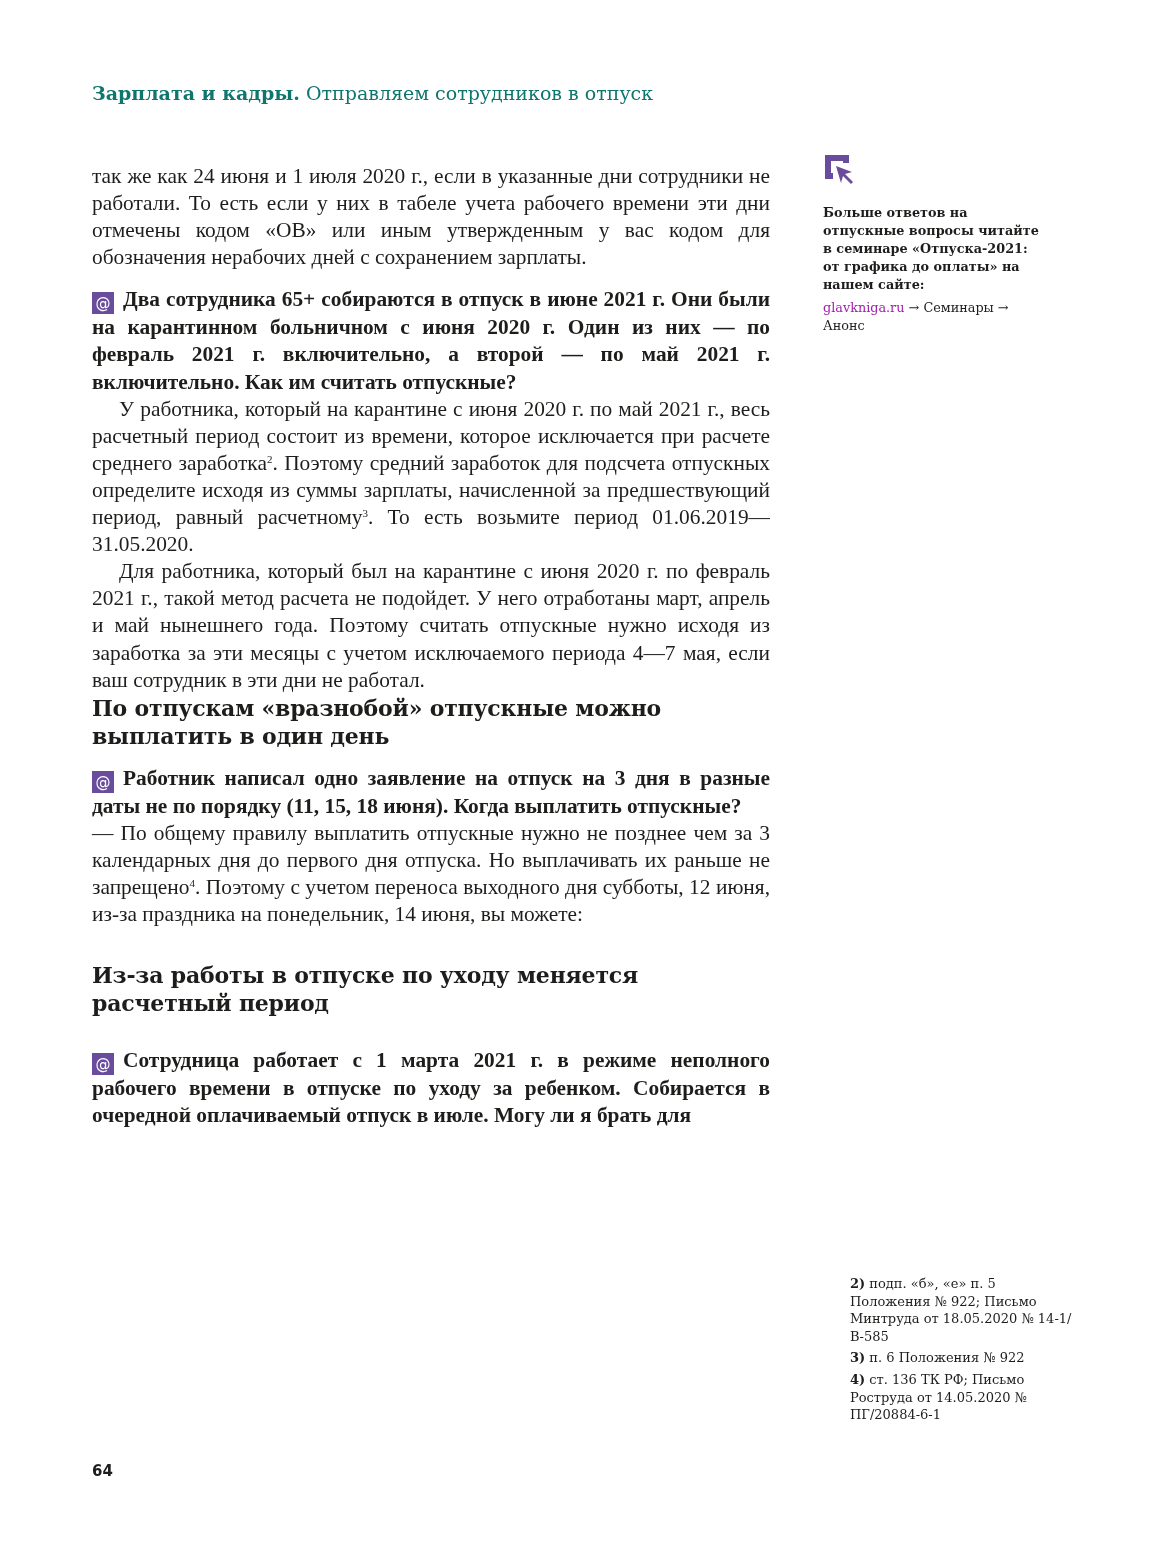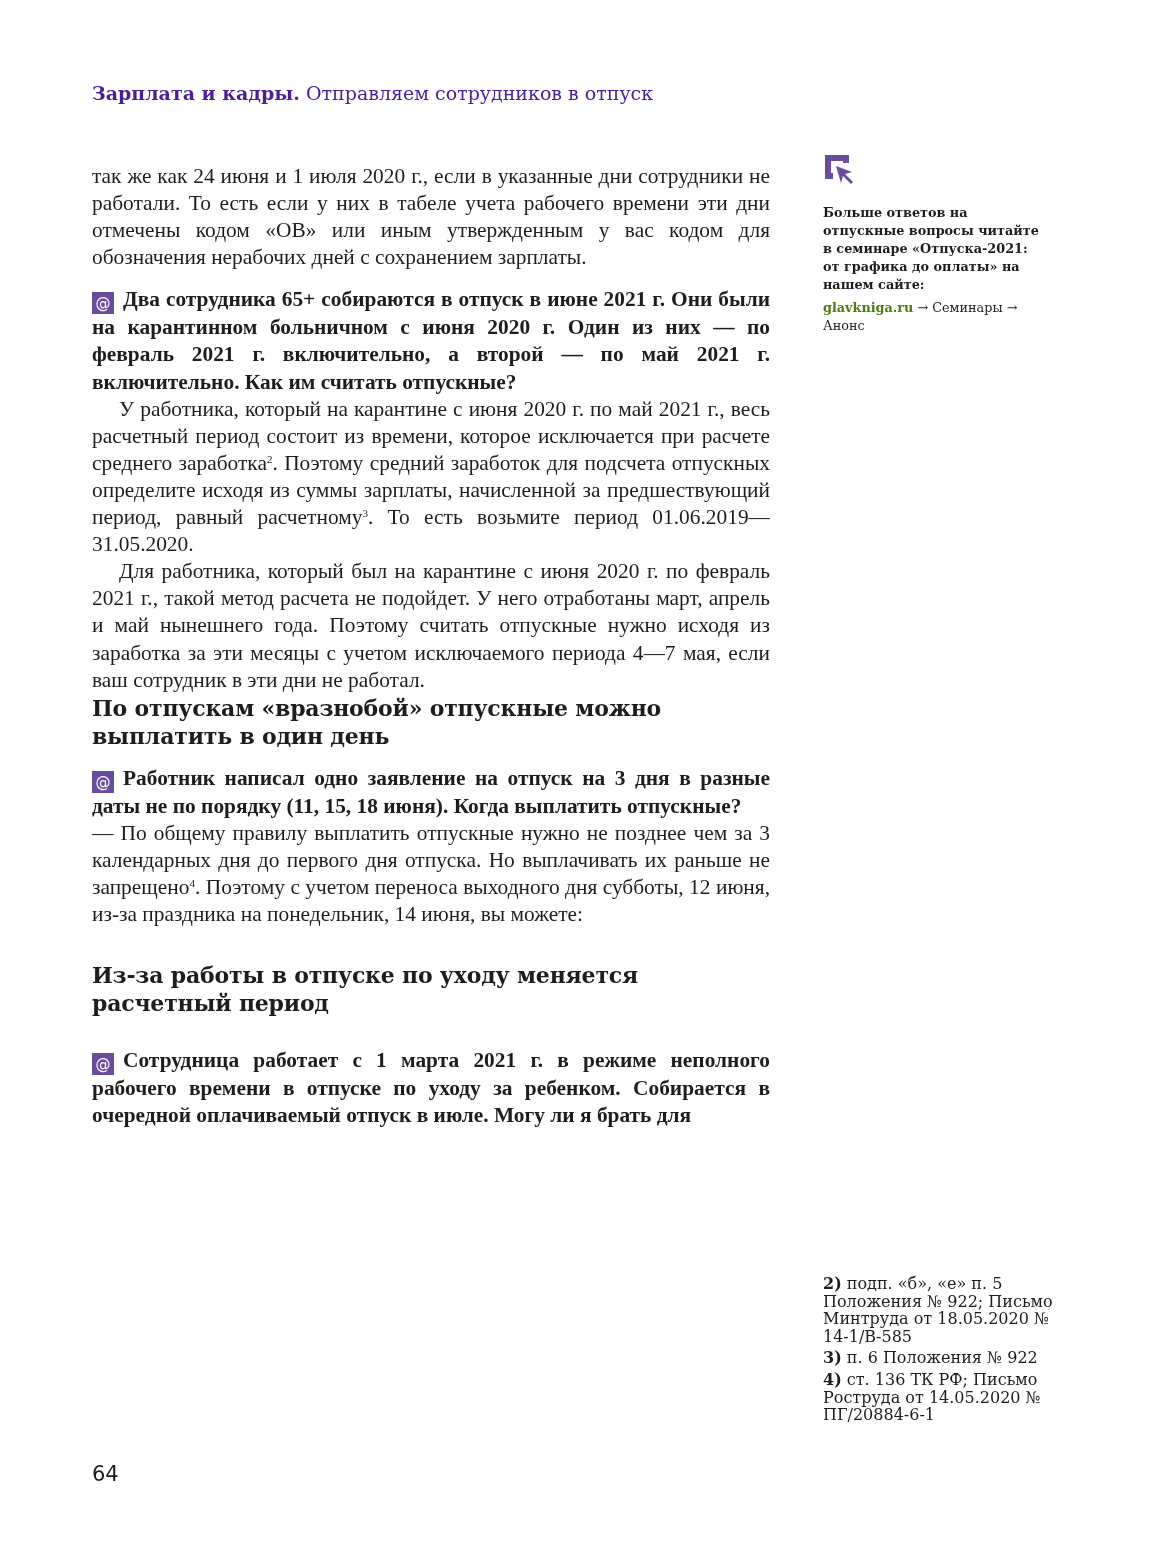--- a/index.html
+++ b/index.html
@@ -1,36 +1,36 @@
 <!DOCTYPE html>
 <html><head>
 <meta charset="utf-8">
 <style>
   html, body { margin:0; padding:0; background:#ffffff; }
   body { width:1163px; height:1559px; position:relative; overflow:hidden; color:#1d1d1b; }
-  .running-head { position:absolute; left:92px; top:82px; font-family:"DejaVu Serif", serif; font-size:19px; color:#4c1d95; white-space:nowrap; }
+  .running-head { position:absolute; left:92px; top:82px; font-family:"DejaVu Serif", serif; font-size:19px; color:#0f766e; white-space:nowrap; }
   .running-head .sec { font-weight:bold; }
   .main { position:absolute; left:92px; top:163px; width:678px; font-family:"Liberation Serif", serif; font-size:21.4px; line-height:27.1px; text-align:justify; }
   .main p { margin:0; }
   .indent { text-indent:27px; }
   .h2 { font-family:"DejaVu Serif", serif; font-weight:bold; font-size:22px; line-height:28px; text-align:left; margin:0; letter-spacing:-0.2px; }
   .q { font-weight:bold; }
   .at { display:inline-block; width:22px; height:22px; background:#6a4c9c; color:#fff; font-family:"DejaVu Sans", sans-serif; font-size:15px; line-height:22px; text-align:center; vertical-align:-2px; margin-right:9px; font-weight:normal; }
   sup { font-size:11px; line-height:0; vertical-align:7px; }
   ul.bul { list-style:none; margin:0; padding:0; }
   ul.bul li { position:relative; padding-left:14px; }
   ul.bul li::before { content:"•"; position:absolute; left:0; top:0; }
   .sidebar { position:absolute; left:823px; top:153px; width:225px; font-family:"DejaVu Serif", serif; font-size:12.8px; line-height:18px; }
   .sidebar .promo { font-weight:bold; margin-top:10px; }
   .sidebar .link-line { margin-top:5px; }
-  .sidebar .link { color:#4d7c0f;font-weight:bold; }
-  .notes { position:absolute; left:823px; top:1275px; width:230px; font-family:"DejaVu Serif", serif; font-size:16px; line-height:17.6px; }
+  .sidebar .link { color:#a21caf; }
+  .notes { position:absolute; left:850px; top:1275px; width:230px; font-family:"DejaVu Serif", serif; font-size:13px; line-height:17.6px; }
   .notes .fn { margin-bottom:4px; }
   .notes .num { font-weight:bold; }
-  .pageno { position:absolute; left:92px; top:1462px; font-family:"DejaVu Sans", sans-serif; font-size:21px; color:#1d1d1b; }
+  .pageno { position:absolute; left:92px; top:1462px; font-family:"DejaVu Sans", sans-serif; font-size:15px; color:#1d1d1b;font-weight:bold; }
 </style>
 </head>
 <body>
 
 <div class="running-head">
   <span class="sec">Зарплата и кадры.</span>
   <span>Отправляем сотрудников в отпуск</span>
 </div>
 
 <div class="main">

